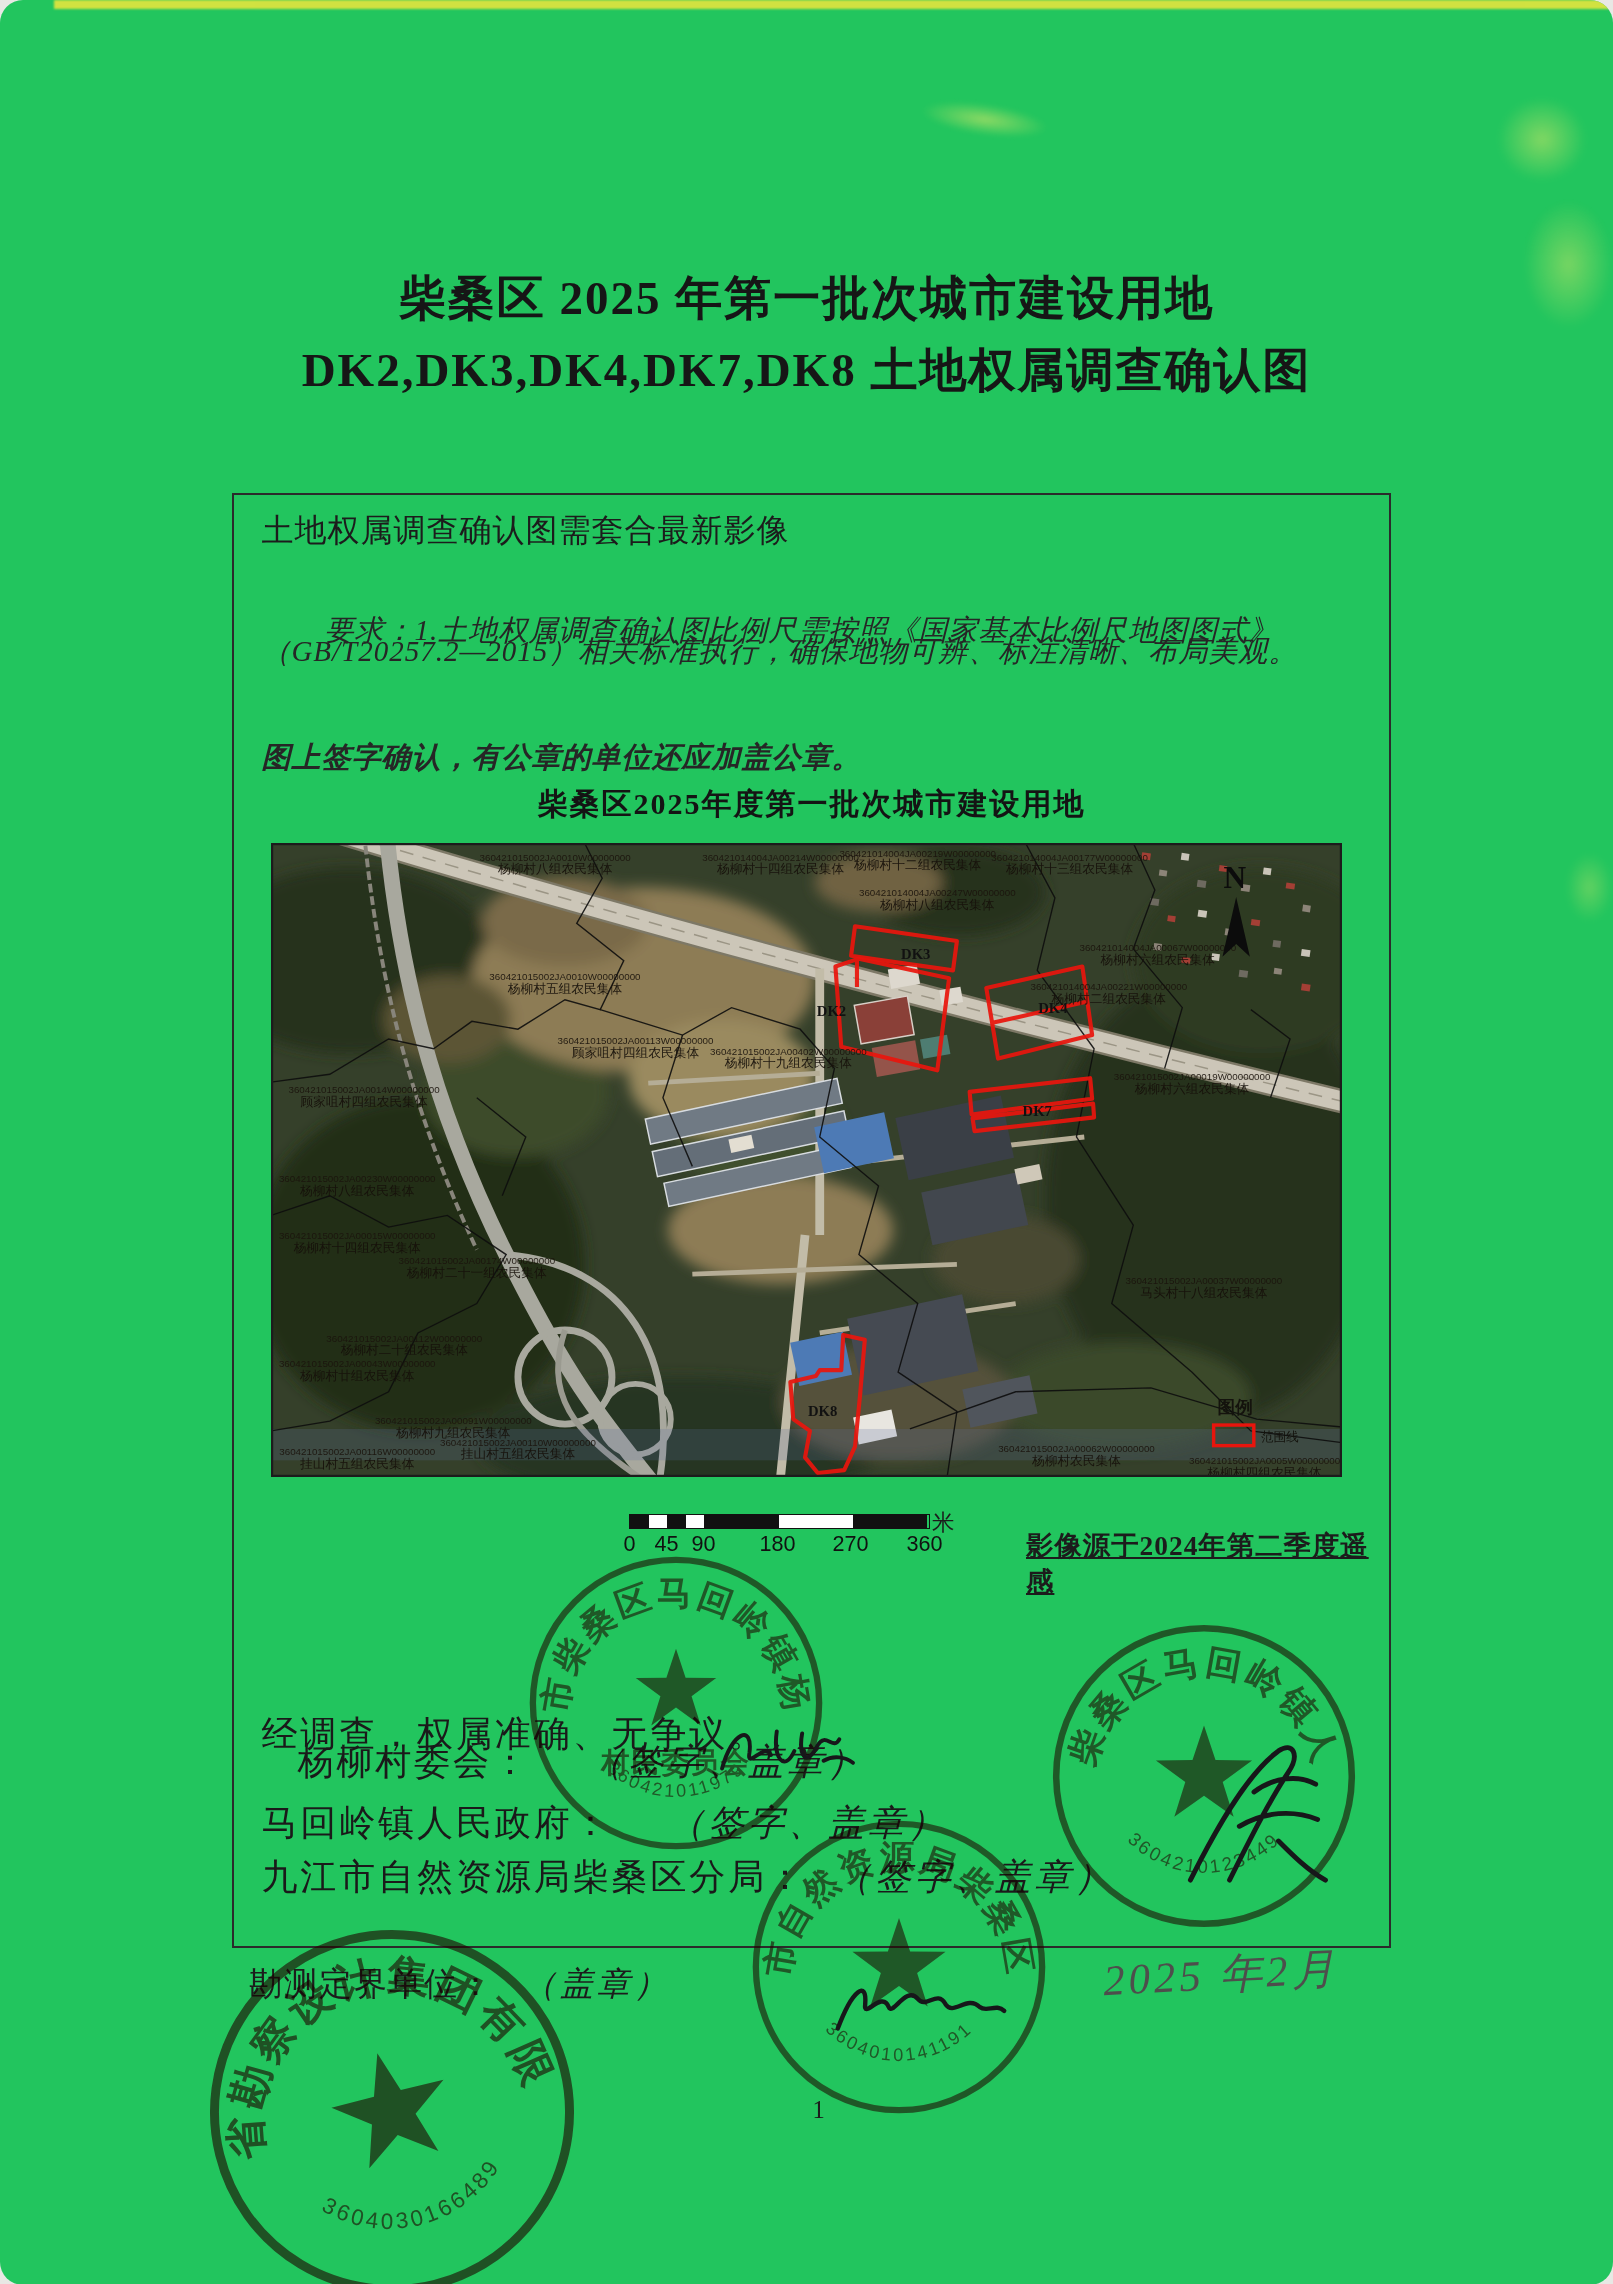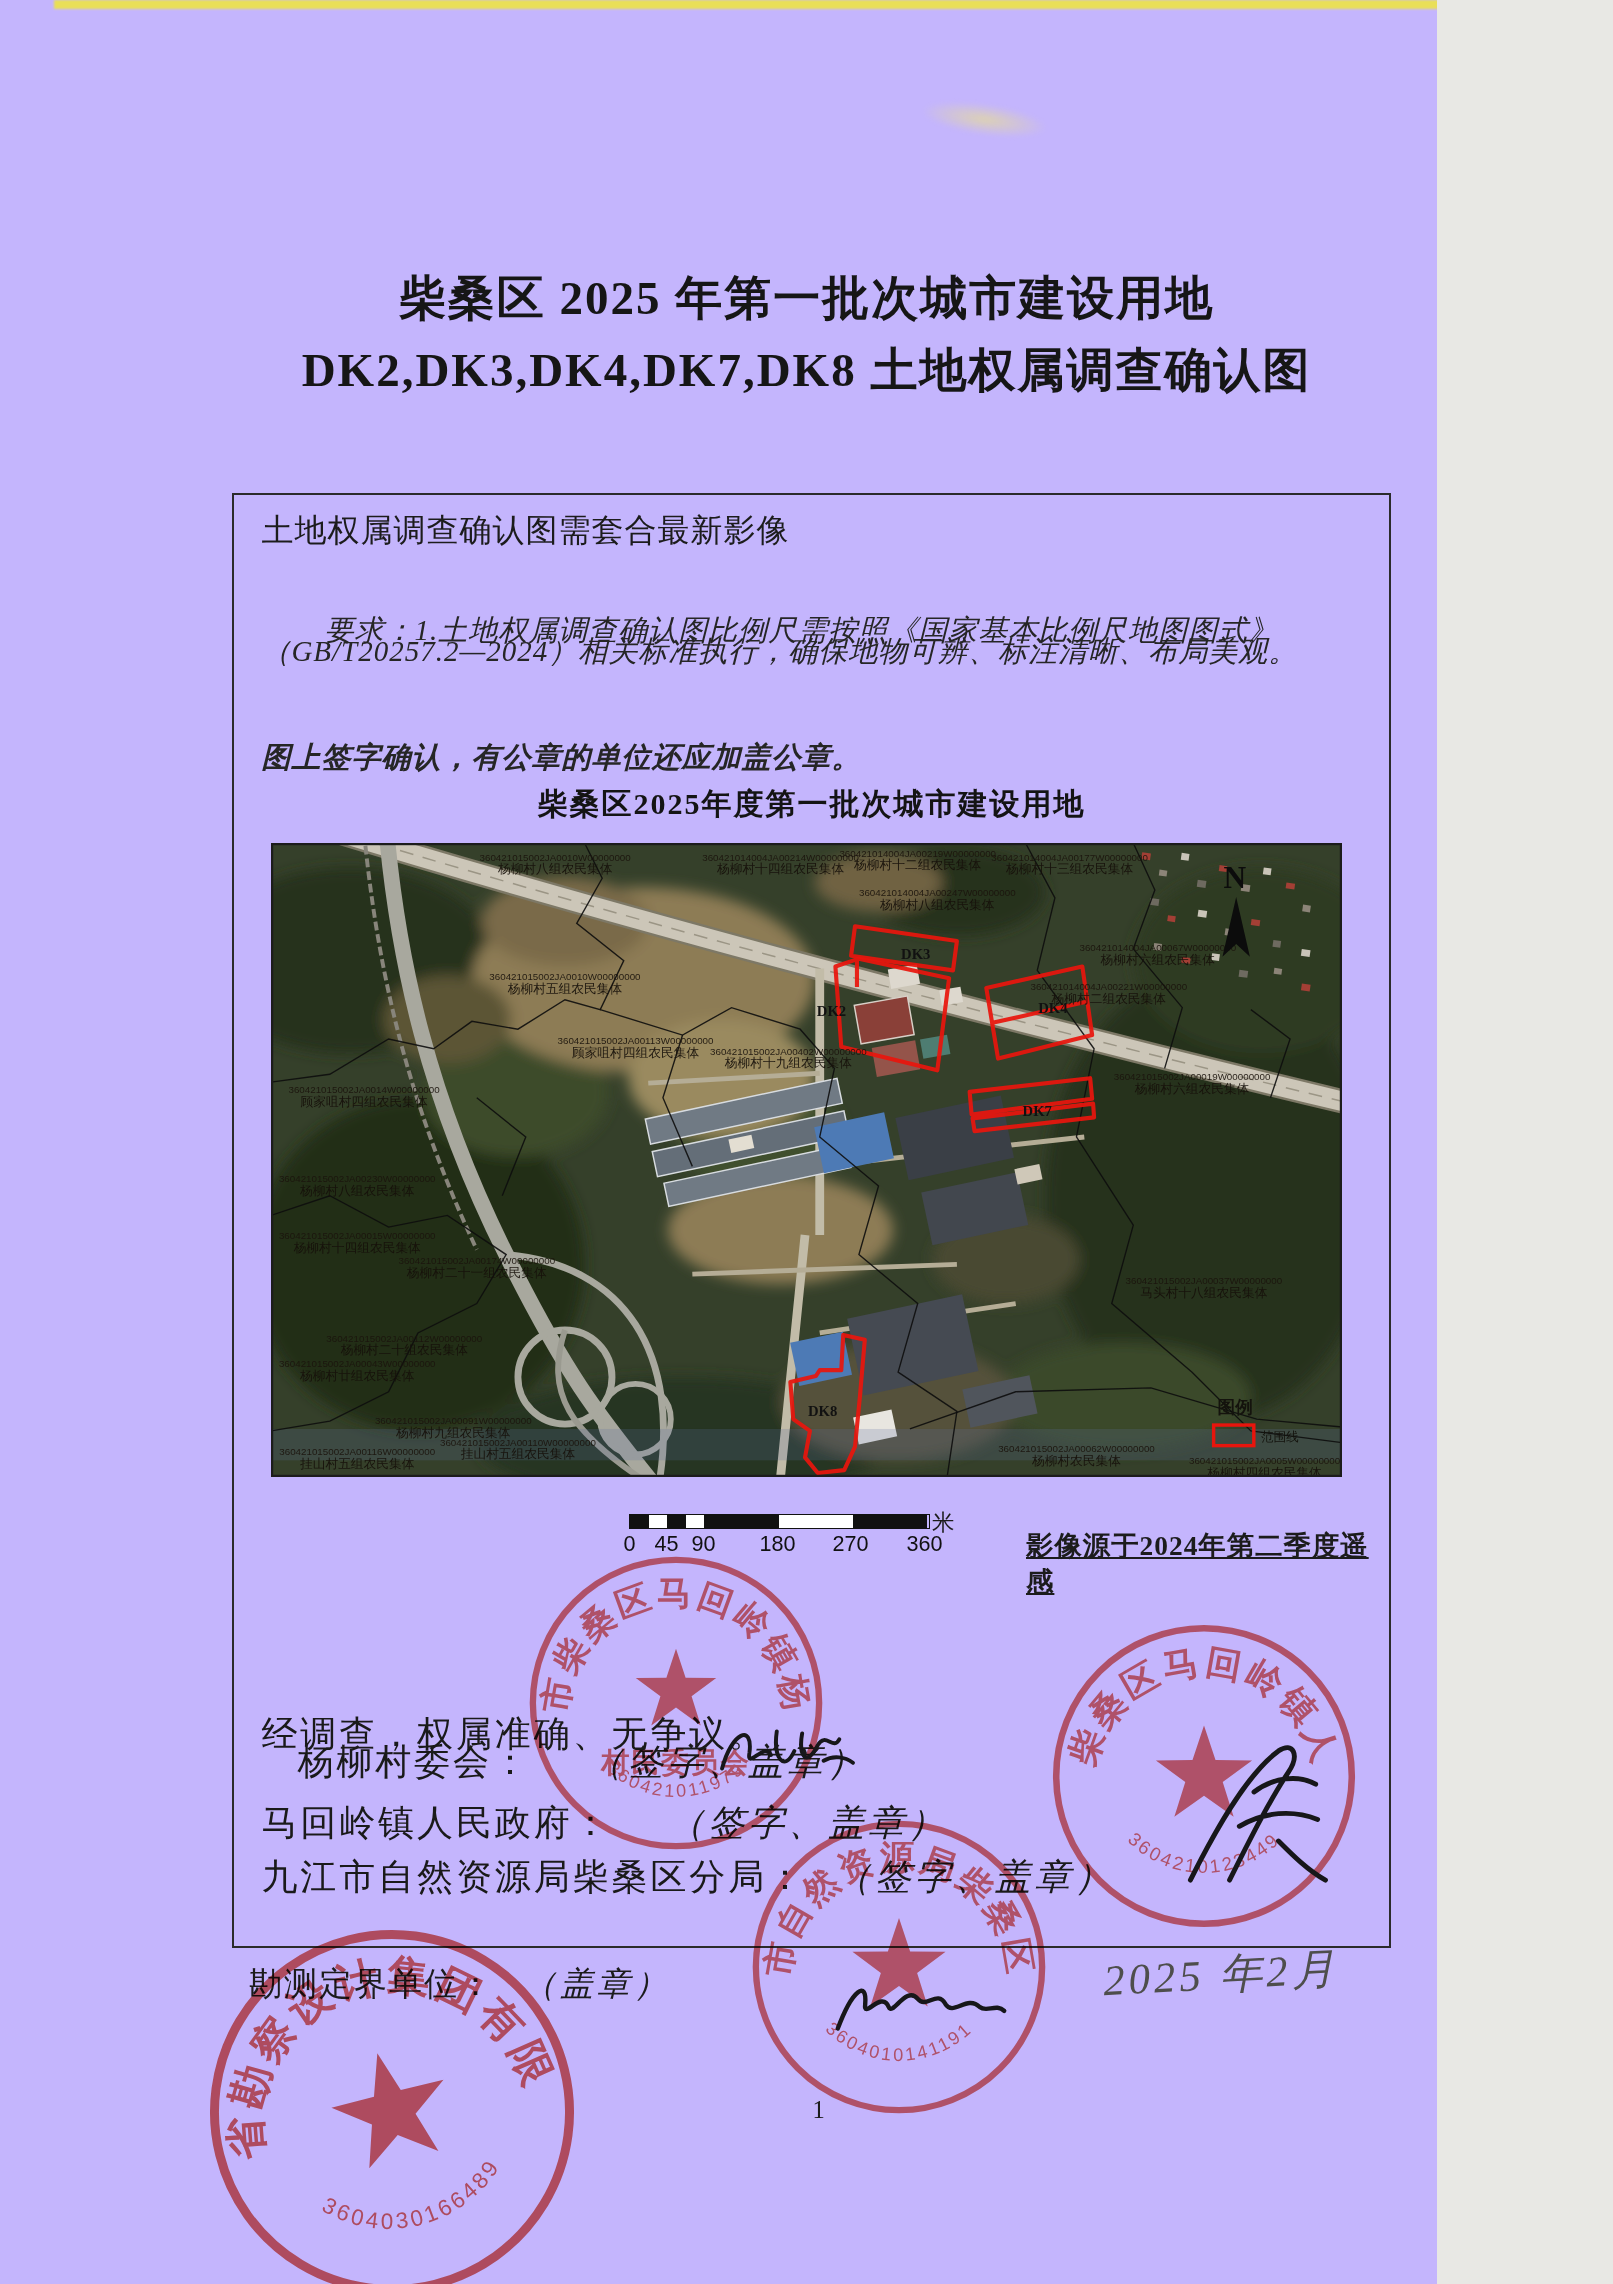--- a/index.html
+++ b/index.html
@@ -1,17 +1,17 @@
 <!DOCTYPE html>
 <html><head>
 <meta charset="utf-8">
 <style>
   html,body{margin:0;padding:0;background:#e8e8e4;}
-  #page{position:relative;width:1437px;height:2285px;background:#c4b5fd;overflow:hidden;
-        font-family:"Liberation Serif",serif;color:#1c1c1c;}
+  #page{position:relative;width:1613px;height:2285px;background:#22c55e;overflow:hidden;
+        font-family:"Liberation Serif",serif;color:#1c1c1c;border-radius:23px;}
   .abs{position:absolute;}
   
   .scan-band{left:54px;top:0;width:1559px;height:8.8px;background:#f0e73c;opacity:.85;filter:blur(1px);}
   .smudge{background:radial-gradient(closest-side,#f6ee6a,rgba(246,238,106,0));}
   
   .doc-title{left:0;width:1613px;text-align:center;font-weight:bold;font-size:47px;letter-spacing:2px;color:#161616;}
   
   #notice-box{left:232px;top:493px;width:1155px;height:1451px;border:2px solid #2b2b2b;}
   .box-header{left:27.4px;top:13.7px;font-size:32px;letter-spacing:1px;}
   .req-line{left:27.4px;width:1103px;font-style:italic;font-size:29px;letter-spacing:1px;color:#262626;}
@@ -60,21 +60,21 @@
   <div class="abs smudge" style="left:1498px;top:98px;width:88px;height:83px;opacity:.45;filter:blur(3.9px);"></div>
   <div class="abs smudge" style="left:1524px;top:201px;width:89px;height:127px;opacity:.4;filter:blur(3.9px);"></div>
   <div class="abs smudge" style="left:1566px;top:853px;width:47px;height:69px;opacity:.3;filter:blur(3.9px);"></div>
 
   <div class="abs doc-title" style="top:267px;">柴桑区 2025 年第一批次城市建设用地</div>
   <div class="abs doc-title" style="top:339px;">DK2,DK3,DK4,DK7,DK8 土地权属调查确认图</div>
 
   <div class="abs" id="notice-box">
     <div class="abs box-header">土地权属调查确认图需套合最新影像</div>
     <div class="abs req-line indent" style="top:84px;">要求：1.土地权属调查确认图比例尺需按照《国家基本比例尺地图图式》</div>
-    <div class="abs req-line" style="top:137px;">（GB/T20257.2—2024）相关标准执行，确保地物可辨、标注清晰、布局美观。</div>
+    <div class="abs req-line" style="top:137px;">（GB/T20257.2—2015）相关标准执行，确保地物可辨、标注清晰、布局美观。</div>
     <div class="abs req-line" style="top:243px;font-weight:bold;">图上签字确认，有公章的单位还应加盖公章。</div>
 
     <div class="abs map-title">柴桑区2025年度第一批次城市建设用地</div>
 
     <svg class="abs" id="map-svg" viewBox="0 0 1093 647">
       <defs>
         <filter id="blur6" x="-30%" y="-30%" width="160%" height="160%">
             <feGaussianBlur stdDeviation="7"></feGaussianBlur>
           </filter>
         <filter id="blur2" x="-30%" y="-30%" width="160%" height="160%">

